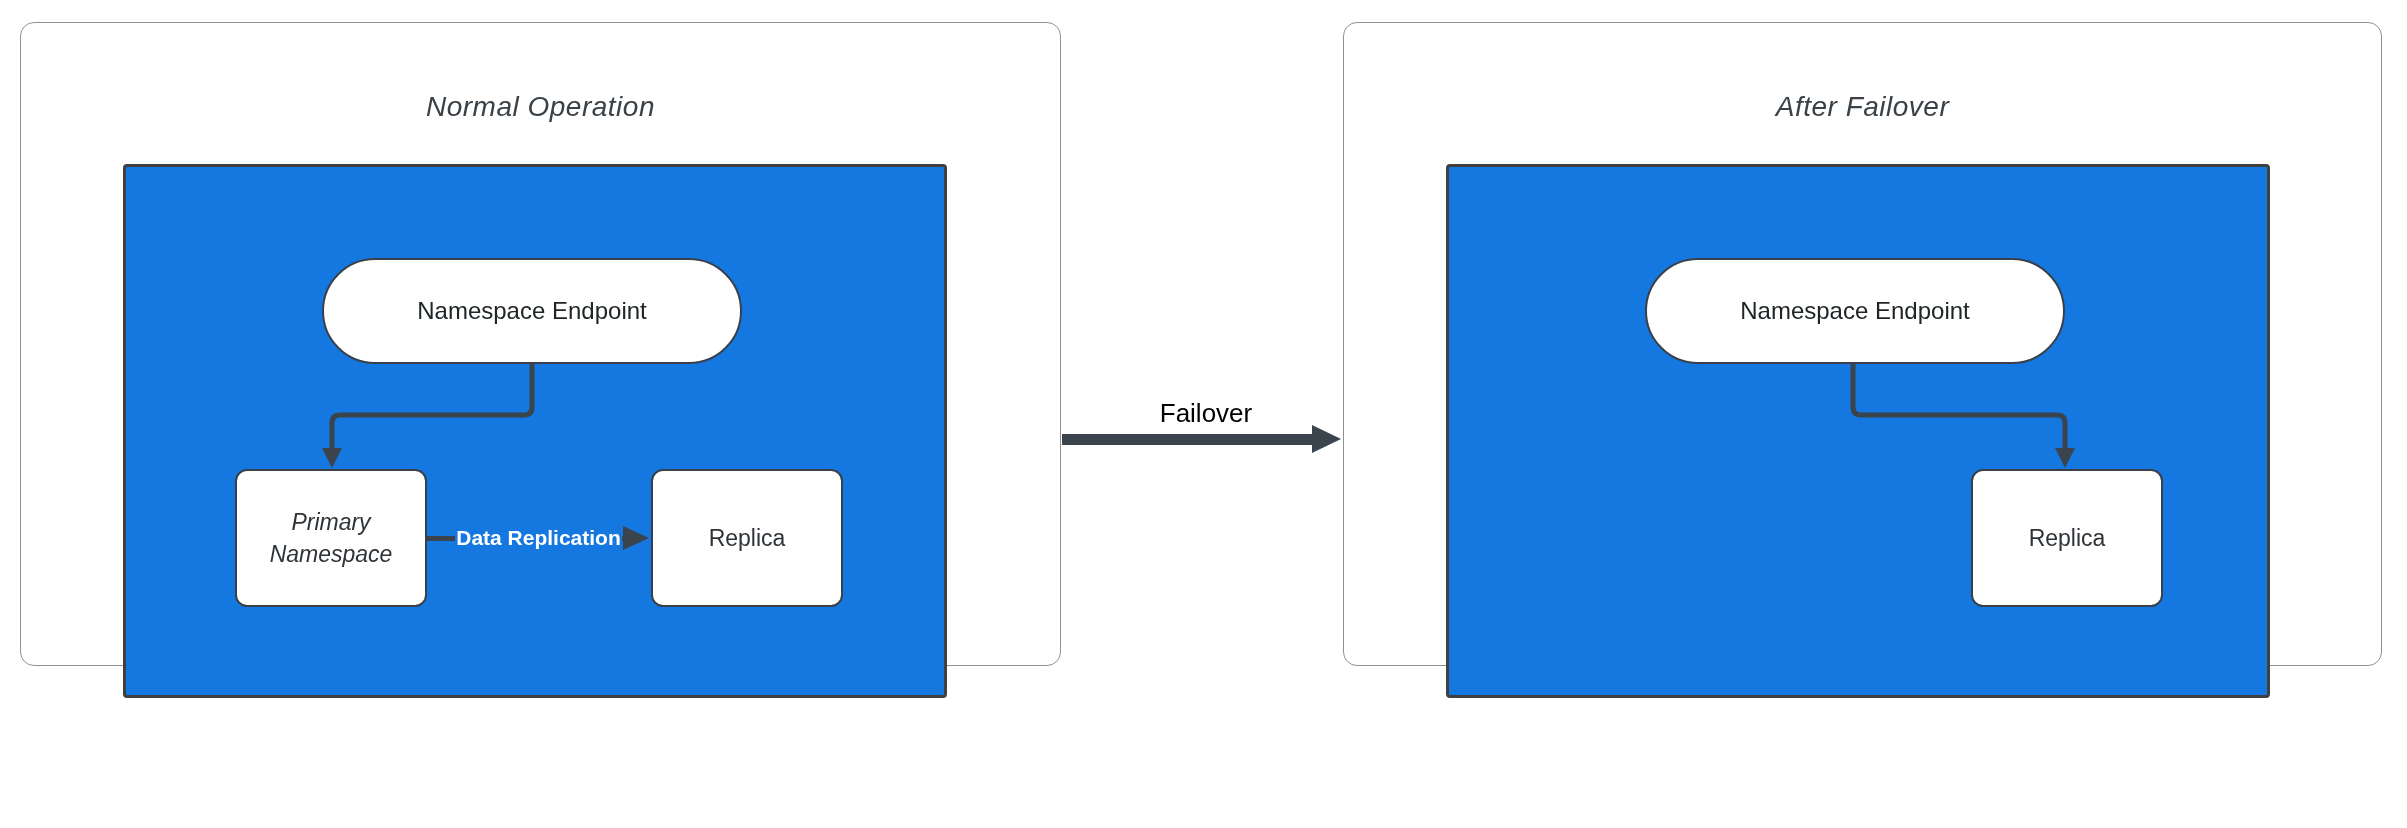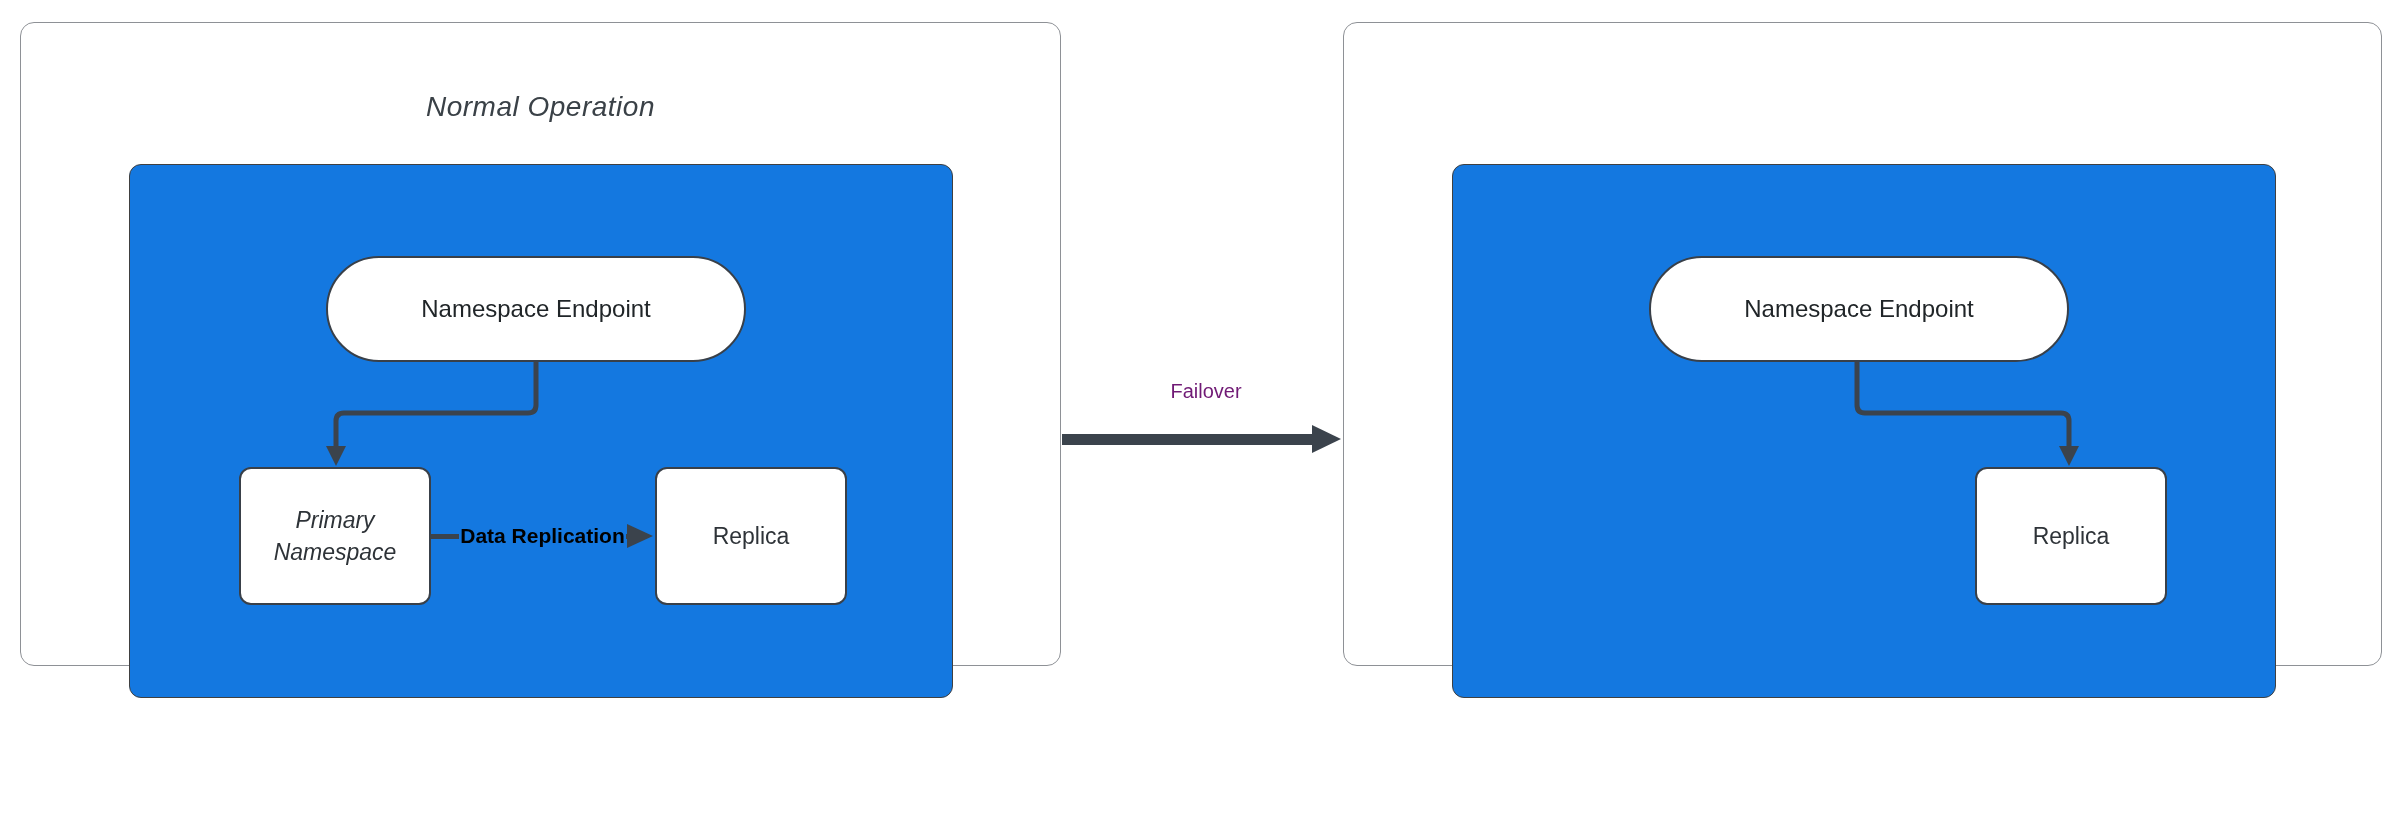--- a/index.html
+++ b/index.html
@@ -44,27 +44,27 @@
     right: 0;
     text-align: center;
     font-style: italic;
     font-size: 28px;
     letter-spacing: 0.5px;
     color: var(--title-text);
   }
 
   .blue-box {
     position: absolute;
-    left: 108px;
+    left: 102px;
     top: 141px;
     width: 824px;
     height: 534px;
     background: var(--accent-blue);
-    border: 1px solid #404040;
-    border-radius: 12px;
+    border: 3px solid #404040;
+    border-radius: 4px;
   }
 
   .pill {
     position: absolute;
     left: 196px;
     top: 91px;
     width: 420px;
     height: 106px;
     background: #ffffff;
     border: 2.5px solid var(--node-border);
@@ -133,21 +133,21 @@
     border-bottom: 12.5px solid transparent;
   }
   .dr-label {
     position: absolute;
     left: 329px;
     top: 356px;
     width: 167px;
     line-height: 30px;
     text-align: center;
     background: var(--accent-blue);
-    color: #000000;
+    color: #ffffff;
     font-weight: bold;
     font-size: 21px;
     white-space: nowrap;
   }
 
   .failover-line {
     position: absolute;
     left: 1062px;
     top: 434px;
     width: 252px;
@@ -159,25 +159,25 @@
     left: 1312px;
     top: 425px;
     width: 0; height: 0;
     border-left: 29px solid var(--arrow-color);
     border-top: 14.5px solid transparent;
     border-bottom: 14.5px solid transparent;
   }
   .failover-label {
     position: absolute;
     left: 1081px;
-    top: 380px;
+    top: 398px;
     width: 250px;
     text-align: center;
-    font-size: 20px;
-    color: #701a75;
+    font-size: 26px;
+    color: #000000;
   }
 </style>
 </head>
 <body>
 
 <div class="canvas">
 
   <div class="panel panel--left">
     <div class="panel-title">Normal Operation</div>
 
@@ -204,20 +204,21 @@
         <span>Replica</span>
       </div>
     </div>
   </div>
 
   <div class="failover-label">Failover</div>
   <div class="failover-line"></div>
   <div class="failover-head"></div>
 
   <div class="panel panel--right">
+    <div class="panel-title">After Failover</div>
 
     <div class="blue-box">
 
       <svg class="connector" viewBox="0 0 824 534">
         <path d="M404 197 L404 240 Q404 248 412 248 L608 248 Q616 248 616 256 L616 283"></path>
         <polygon points="606,281 626,281 616,301"></polygon>
       </svg>
 
       <div class="pill">
         <span>Namespace Endpoint</span>

